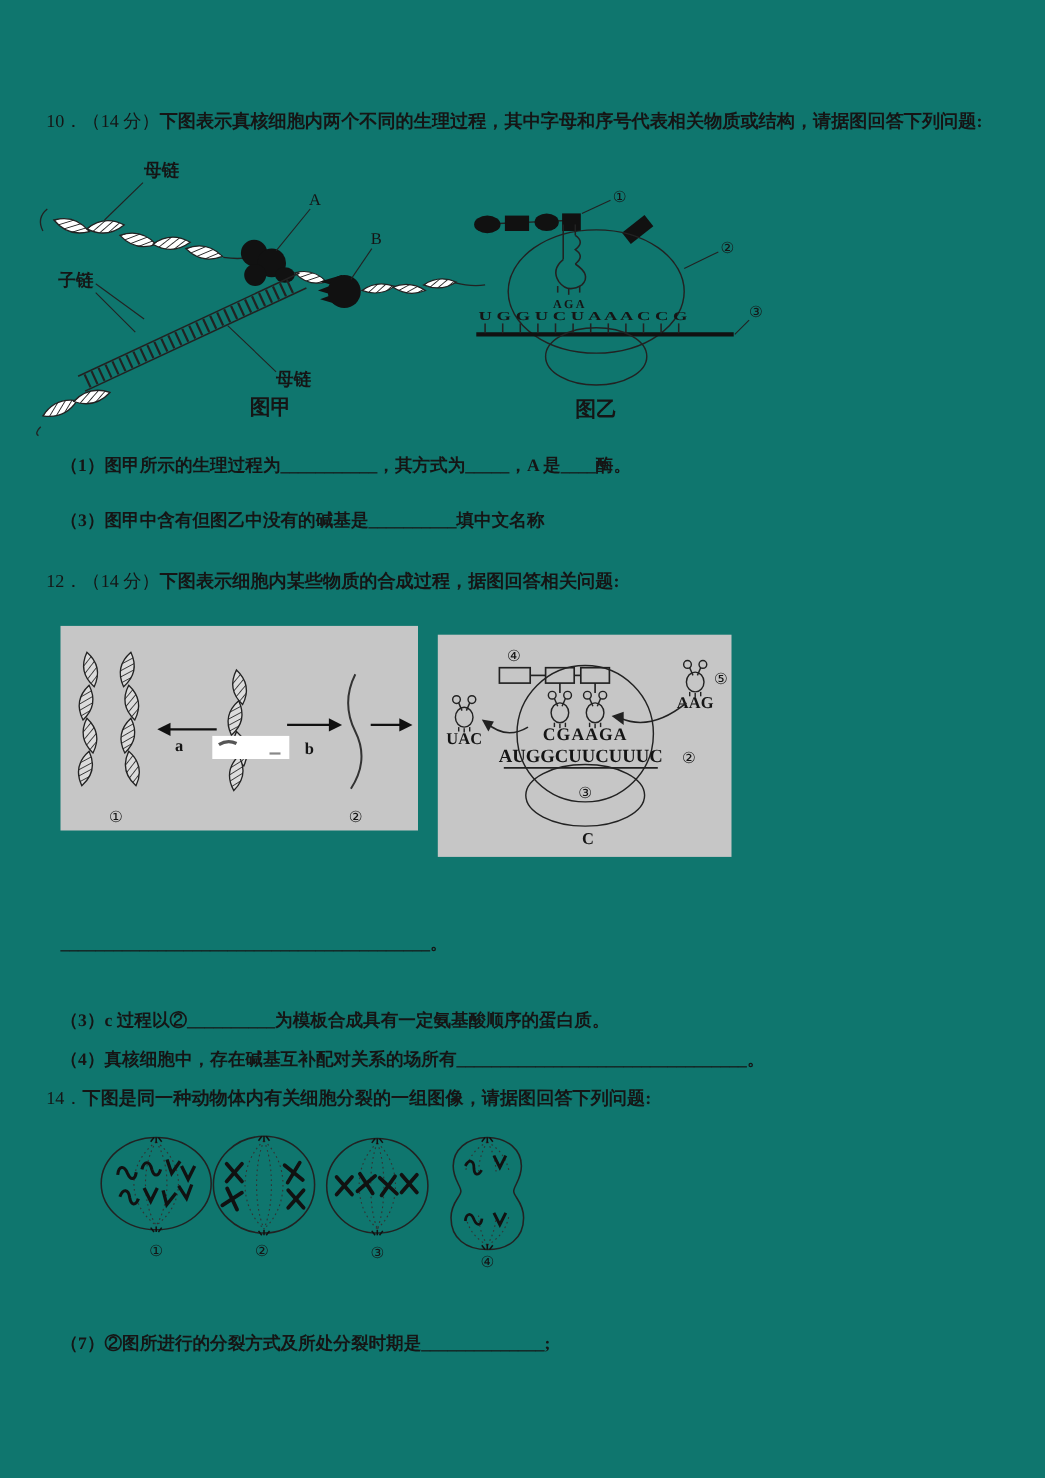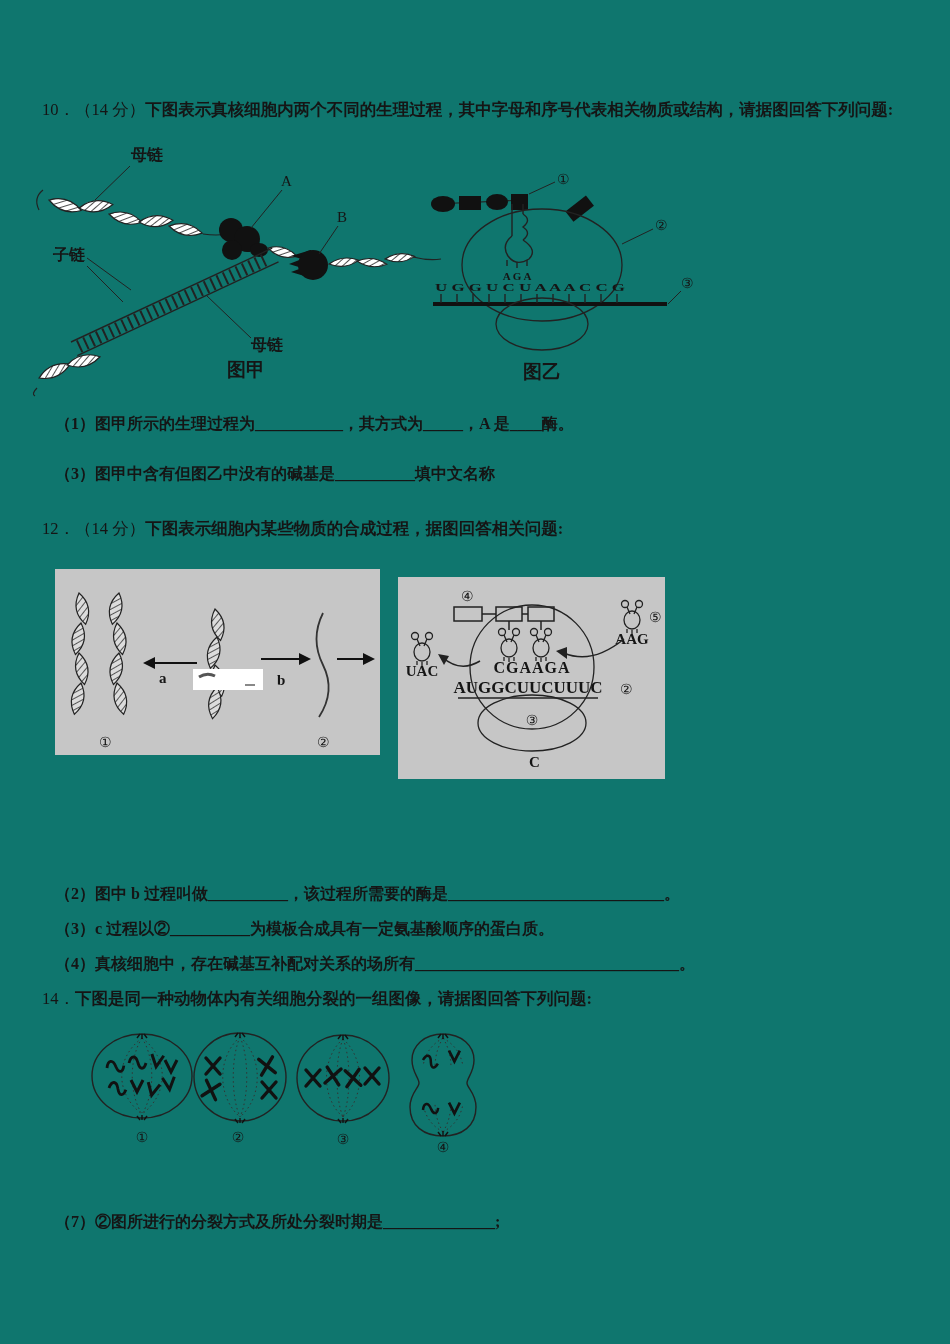--- a/index.html
+++ b/index.html
@@ -286,21 +286,21 @@
     <text class="seq" x="130" y="116" font-size="17" text-anchor="middle">AUGGCUUCUUUC</text>
     <line x1="60" y1="121" x2="200" y2="121" stroke="#222" stroke-width="1.6"></line>
     <text class="num" x="222" y="117">②</text>
 
     <ellipse cx="134" cy="146" rx="54" ry="28" fill="none" stroke="#222" stroke-width="1.3"></ellipse>
     <text class="num" x="134" y="148" text-anchor="middle">③</text>
 
     <text x="131" y="190" font-size="15" font-weight="bold">C</text>
   </svg>
 
-  <div class="sub" style="left:55px;top:884px">（2）图中 b 过程叫做__________，该过程所需要的酶是___________________________。</div>
+  <div class="sub" style="left:55px;top:849px">__________________________________________。</div>
   <div class="sub" style="left:55px;top:919px">（3）c 过程以②__________为模板合成具有一定氨基酸顺序的蛋白质。</div>
   <div class="sub" style="left:55px;top:954px">（4）真核细胞中，存在碱基互补配对关系的场所有_________________________________。</div>
 
   <div class="qline" style="left:42px;top:989px">
     <span class="qnum">14．</span><span class="stem">下图是同一种动物体内有关细胞分裂的一组图像，请据图回答下列问题:</span>
   </div>
 
   <svg class="fig" style="left:85px;top:1030px" width="400" height="132" viewBox="0 0 400 132">
     <defs>
       <g id="chrM" stroke="#111" stroke-width="2.8" fill="none">

